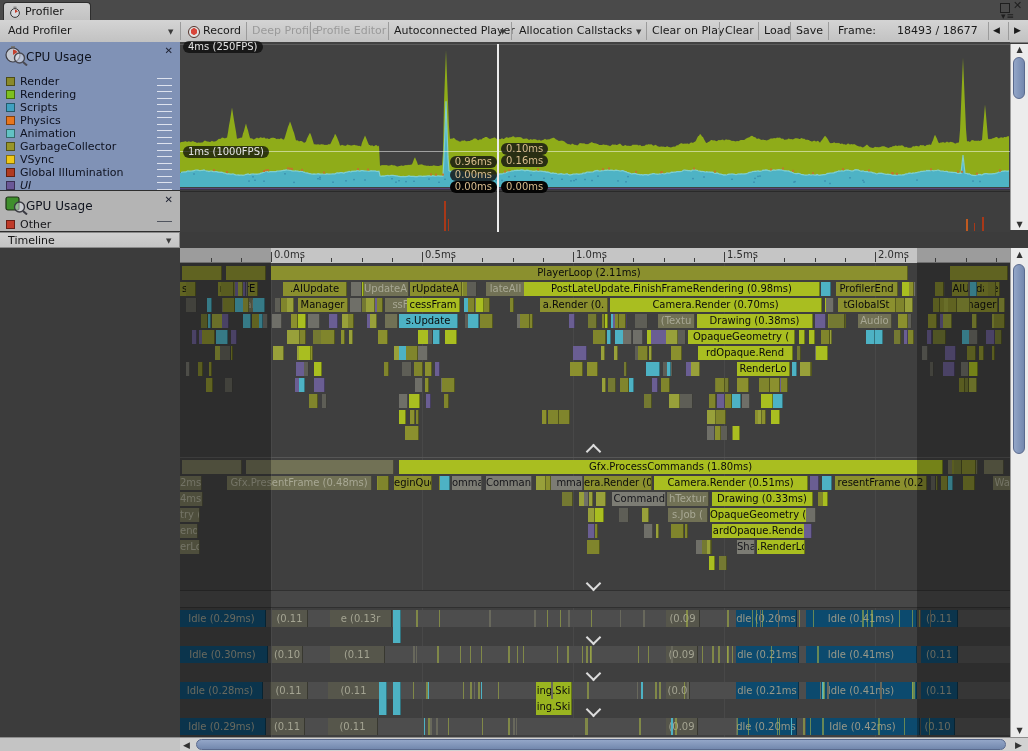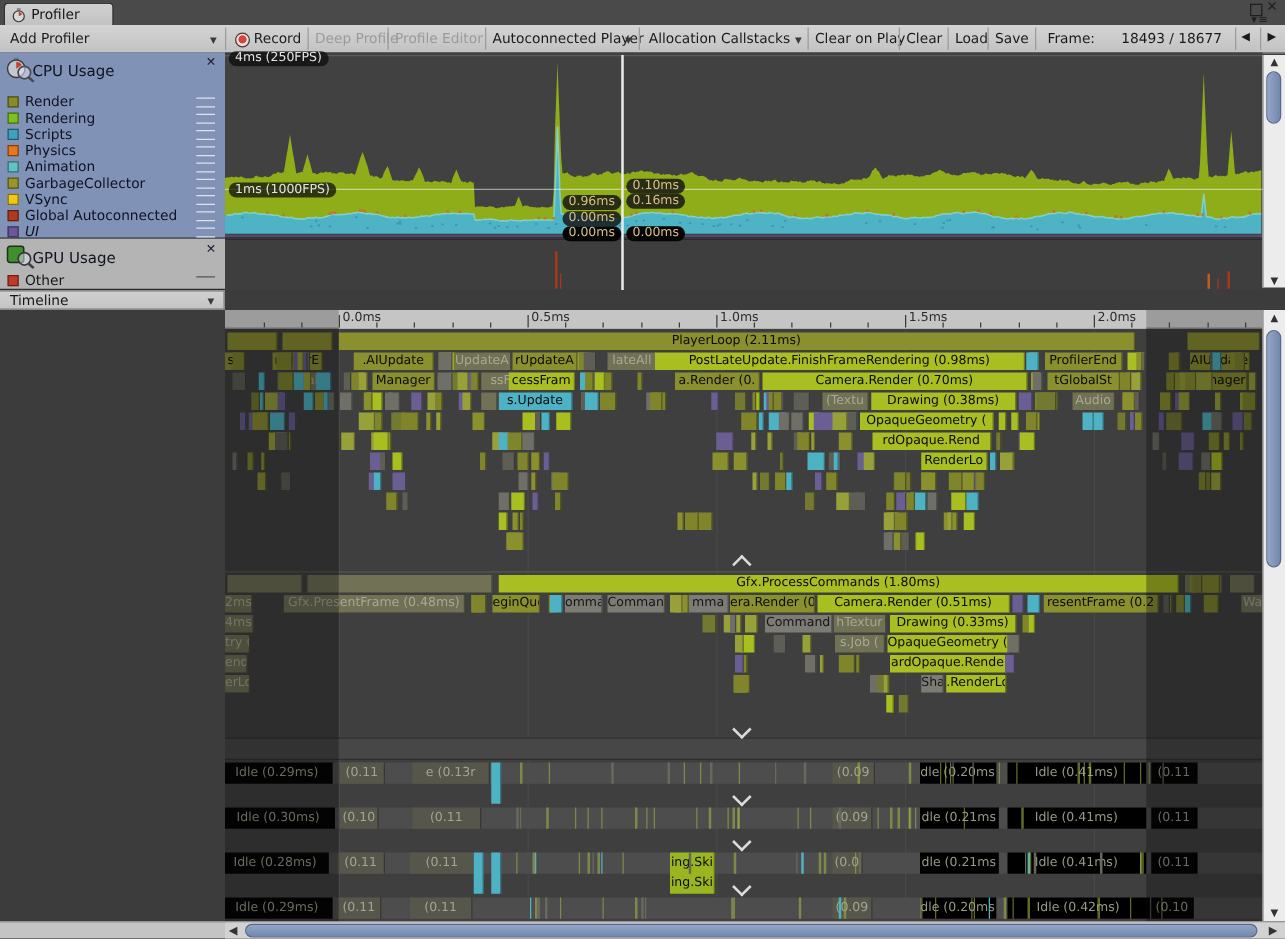--- a/index.html
+++ b/index.html
@@ -73,25 +73,25 @@
   .gridline{position:absolute;top:15px;bottom:0;width:1px;background:rgba(220,220,220,.06);}
   .canvas-line{position:absolute;left:0;width:100%;height:1px;background:#565656;}
   #job-band-right{position:absolute;left:0;width:100%;height:18px;background:#474747;
                   border-top:1px solid #303030;border-bottom:1px solid #303030;box-sizing:border-box;}
   .worker-band{position:absolute;left:0;width:100%;height:17px;background:#4d4d4d;}
   .seg{position:absolute;height:14px;overflow:hidden;font-size:10px;line-height:14px;
        text-align:center;white-space:nowrap;color:#0b0b0b;box-sizing:border-box;border-right:1px solid rgba(0,0,0,.35);}
   .seg.bright{background:#a9be20;}
   .seg.normal{background:#8b902e;}
   .seg.dim{background:#717155;color:#a8a894;}
-  .seg.gray{background:#7c7c74;color:#15151a;}
+  .seg.gray{background:#7c7c74;color:#15151a;text-align:right;}
   .seg.teal{background:#4db2c4;}
   .seg.purple{background:#6a5e93;}
   .seg.lime{background:#9ab520;}
-  .seg.idle{background:#000000;color:#989888;}
+  .seg.idle{background:#0c4a6e;color:#989888;}
   .seg.wjob{background:#56564b;color:#a4a492;}
   .wline{position:absolute;height:17px;}
   .overlay{position:absolute;top:15px;bottom:0;background:rgba(8,8,8,.33);z-index:4;pointer-events:none;}
   .chev{position:absolute;width:9px;height:9px;border-left:2px solid #dcdcdc;border-bottom:2px solid #dcdcdc;z-index:5;}
   .chev.down{transform:rotate(-45deg);}
   .chev.up{transform:rotate(135deg);}
   
   .vscroll{width:18px;background:#ececec;border-left:1px solid #9a9a9a;box-sizing:border-box;}
   .sb-arrow{position:absolute;left:0;width:100%;text-align:center;font-size:8px;color:#333;}
   .sb-thumb{position:absolute;left:2px;width:12px;border-radius:7px;
@@ -195,21 +195,21 @@
           <div class="legend-label">GarbageCollector</div>
           <div class="legend-handle"></div>
         </div>
         <div class="legend-row" style="top: 111px;">
           <div class="legend-sq" style="background: rgb(240, 200, 24);"></div>
           <div class="legend-label">VSync</div>
           <div class="legend-handle"></div>
         </div>
         <div class="legend-row" style="top: 124px;">
           <div class="legend-sq" style="background: rgb(176, 58, 32);"></div>
-          <div class="legend-label">Global Autoconnected</div>
+          <div class="legend-label">Global Illumination</div>
           <div class="legend-handle"></div>
         </div>
         <div class="legend-row" style="top: 137px; font-style: italic;">
           <div class="legend-sq" style="background: rgb(106, 88, 152);"></div>
           <div class="legend-label">UI</div>
           <div class="legend-handle"></div>
         </div>
       </div>
   </div>
 

